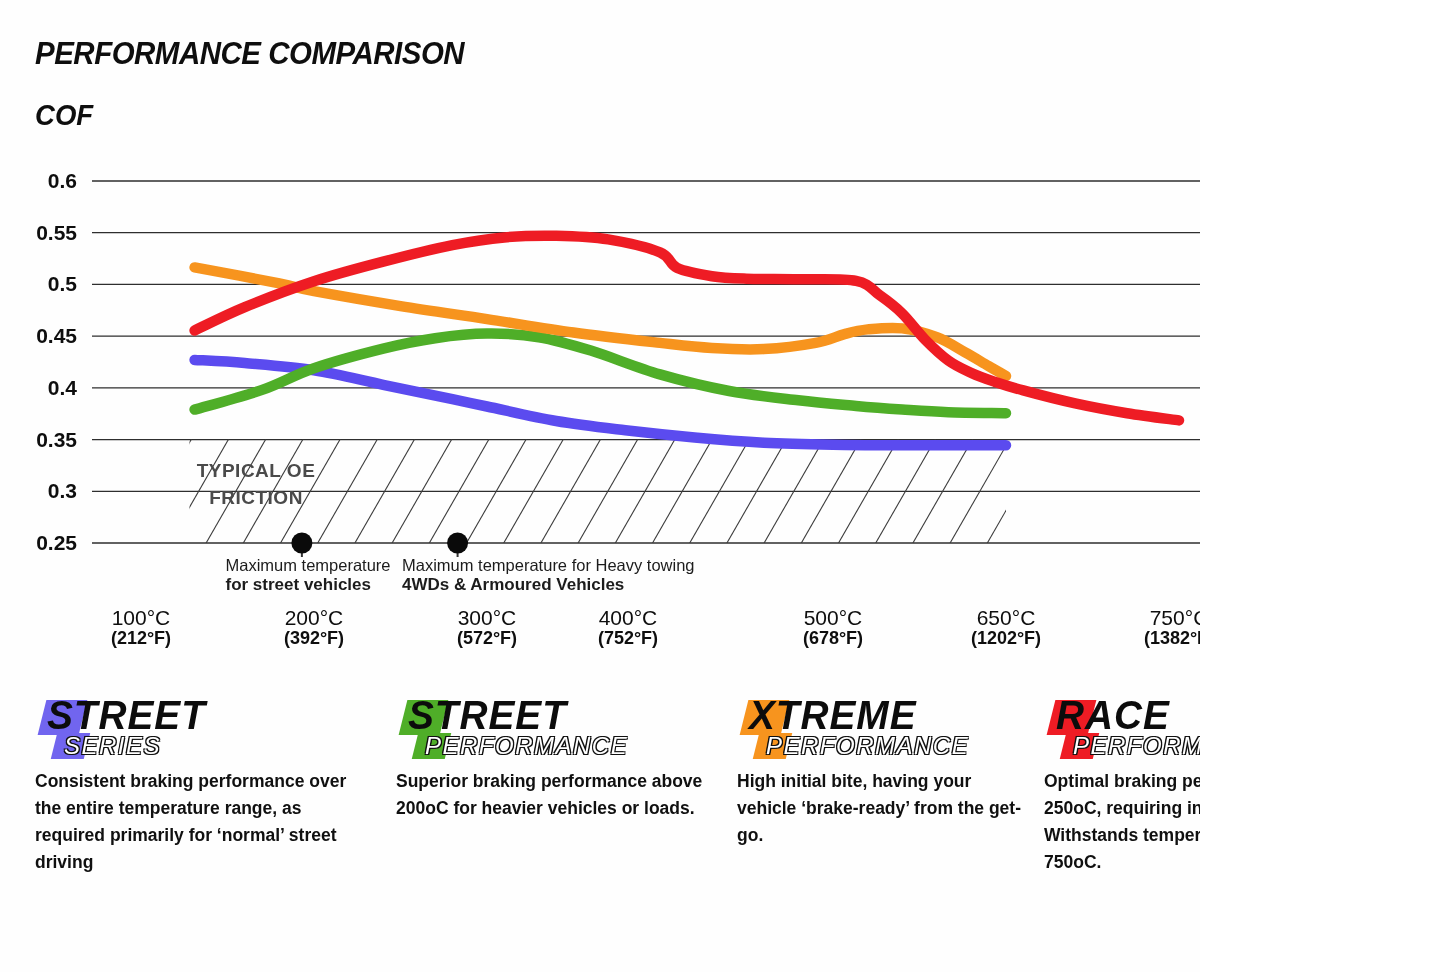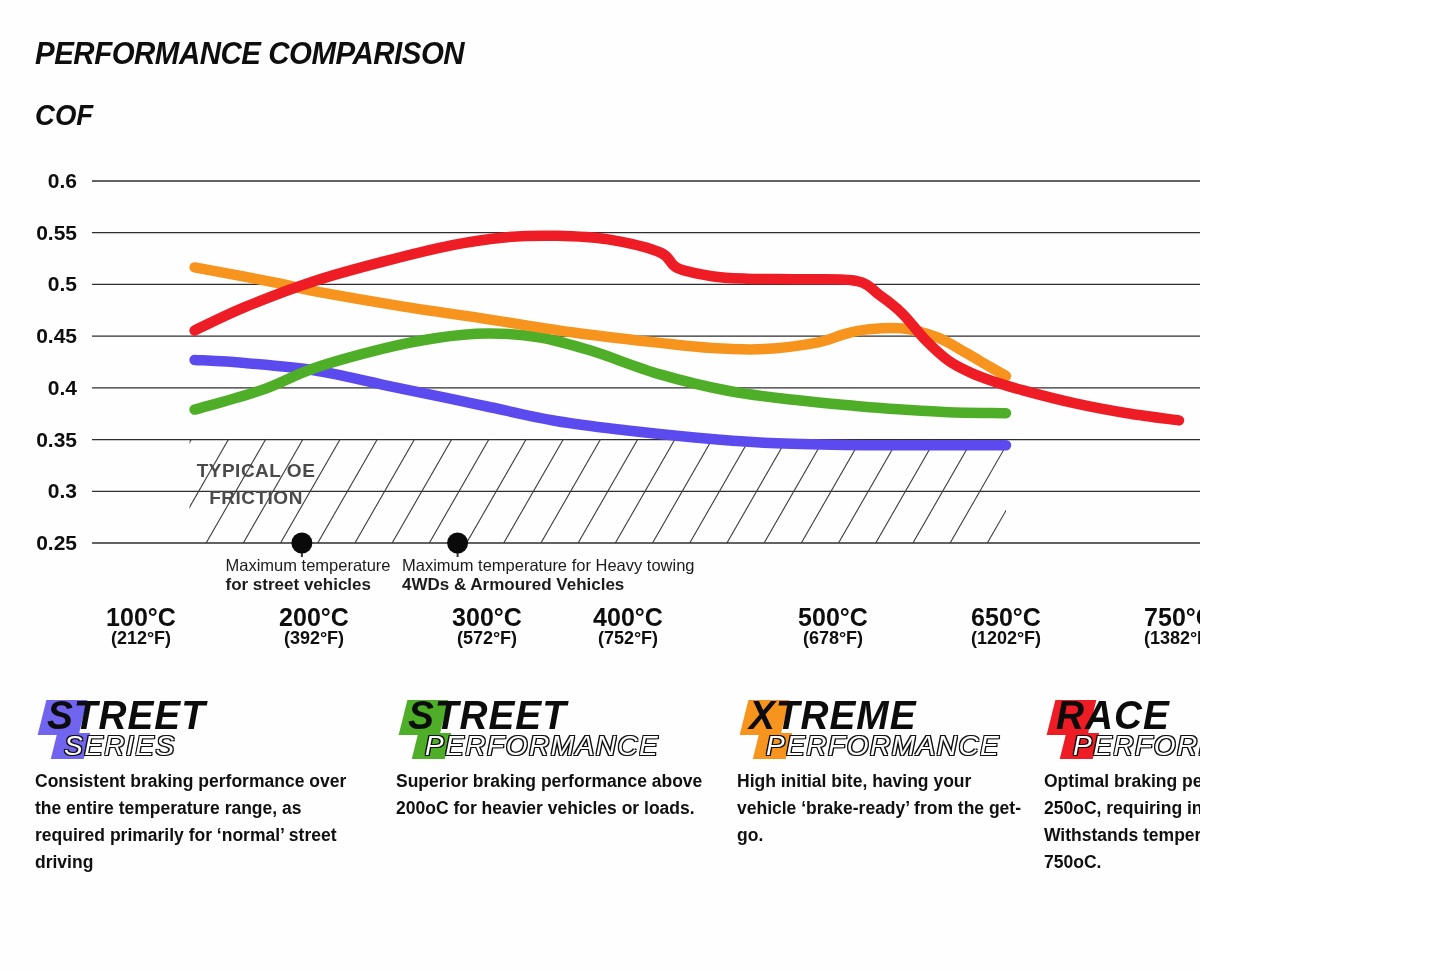--- a/index.html
+++ b/index.html
@@ -8,39 +8,39 @@
 
   .page-title{position:absolute;left:35px;top:36px;font-size:31px;font-weight:800;font-style:italic;
               letter-spacing:-.5px;transform:scaleX(.95);transform-origin:left;}
   .axis-title{position:absolute;left:35px;top:99px;font-size:29px;font-weight:800;font-style:italic;
               transform:scaleX(.95);transform-origin:left;}
 
   #chart-svg{position:absolute;left:0;top:0;width:1445px;height:660px;}
 
   .ytick{position:absolute;left:0;width:77px;text-align:right;font-size:21px;font-weight:700;line-height:26px;}
   .xtick{position:absolute;top:606px;transform:translateX(-50%);text-align:center;}
-  .xtick-c{font-size:25px;font-weight:700;line-height:23px;}
+  .xtick-c{font-size:21px;font-weight:400;line-height:23px;}
   .xtick-f{font-size:18px;font-weight:700;line-height:18px;}
 
   .oe-label{position:absolute;left:191px;top:457px;width:130px;text-align:center;
             font-size:19px;font-weight:700;color:#4a4a4a;line-height:27px;letter-spacing:.5px;}
 
   .marker-caption{position:absolute;top:556px;font-size:16.5px;line-height:19px;color:#1c1c1c;}
   .marker-caption .cap-line2{font-weight:700;font-size:17px;}
   #marker-caption-0{left:308px;transform:translateX(-50%);}
   #marker-caption-1{left:402px;text-align:left;}
 
   .legend-item{position:absolute;top:698px;}
   .logo{position:relative;height:70px;}
   .patch{position:absolute;transform:skewX(-14deg);}
   .patch-top{left:7px;top:2px;width:41px;height:35px;}
   .patch-bot{left:19px;top:35px;width:33px;height:26px;}
   .logo-word1{position:absolute;left:12px;top:-3px;font-size:40px;line-height:40px;font-weight:800;
               font-style:italic;letter-spacing:1px;color:#0c0c0c;transform:scaleX(.97);transform-origin:left;}
-  .logo-word2{position:absolute;left:29px;top:33px;font-size:28px;line-height:30px;font-style:italic;
+  .logo-word2{position:absolute;left:29px;top:33px;font-size:24px;line-height:30px;font-style:italic;
               letter-spacing:1.5px;color:#fff;
               text-shadow:-1.2px -1.2px 0 #111,1.2px -1.2px 0 #111,-1.2px 1.2px 0 #111,1.2px 1.2px 0 #111;}
   .legend-desc{font-size:17.5px;font-weight:700;line-height:27px;color:#101010;}
   #legend-0{left:35px;width:332px;}
   #legend-1{left:396px;width:320px;}
   #legend-2{left:737px;width:296px;}
   #legend-3{left:1044px;width:324px;}
 </style>
 </head>
 <body>

